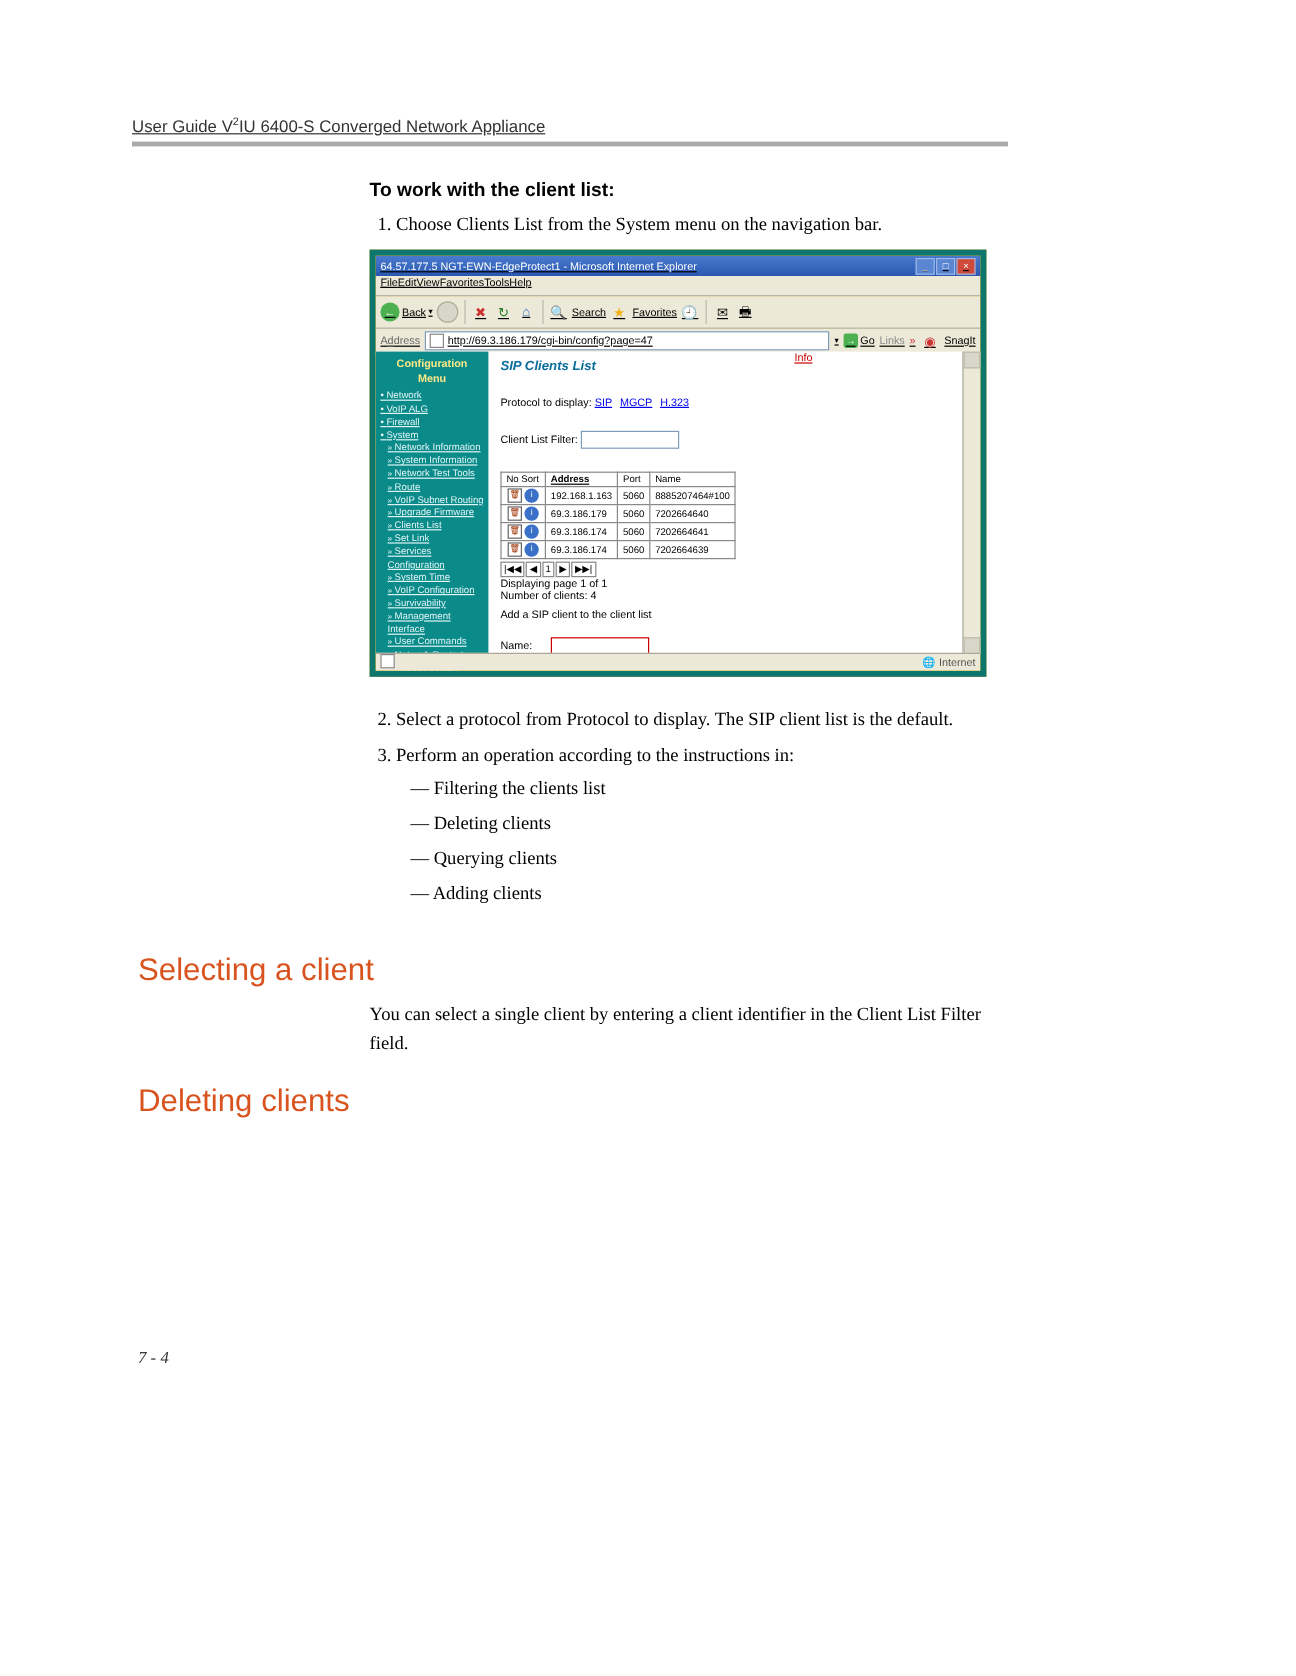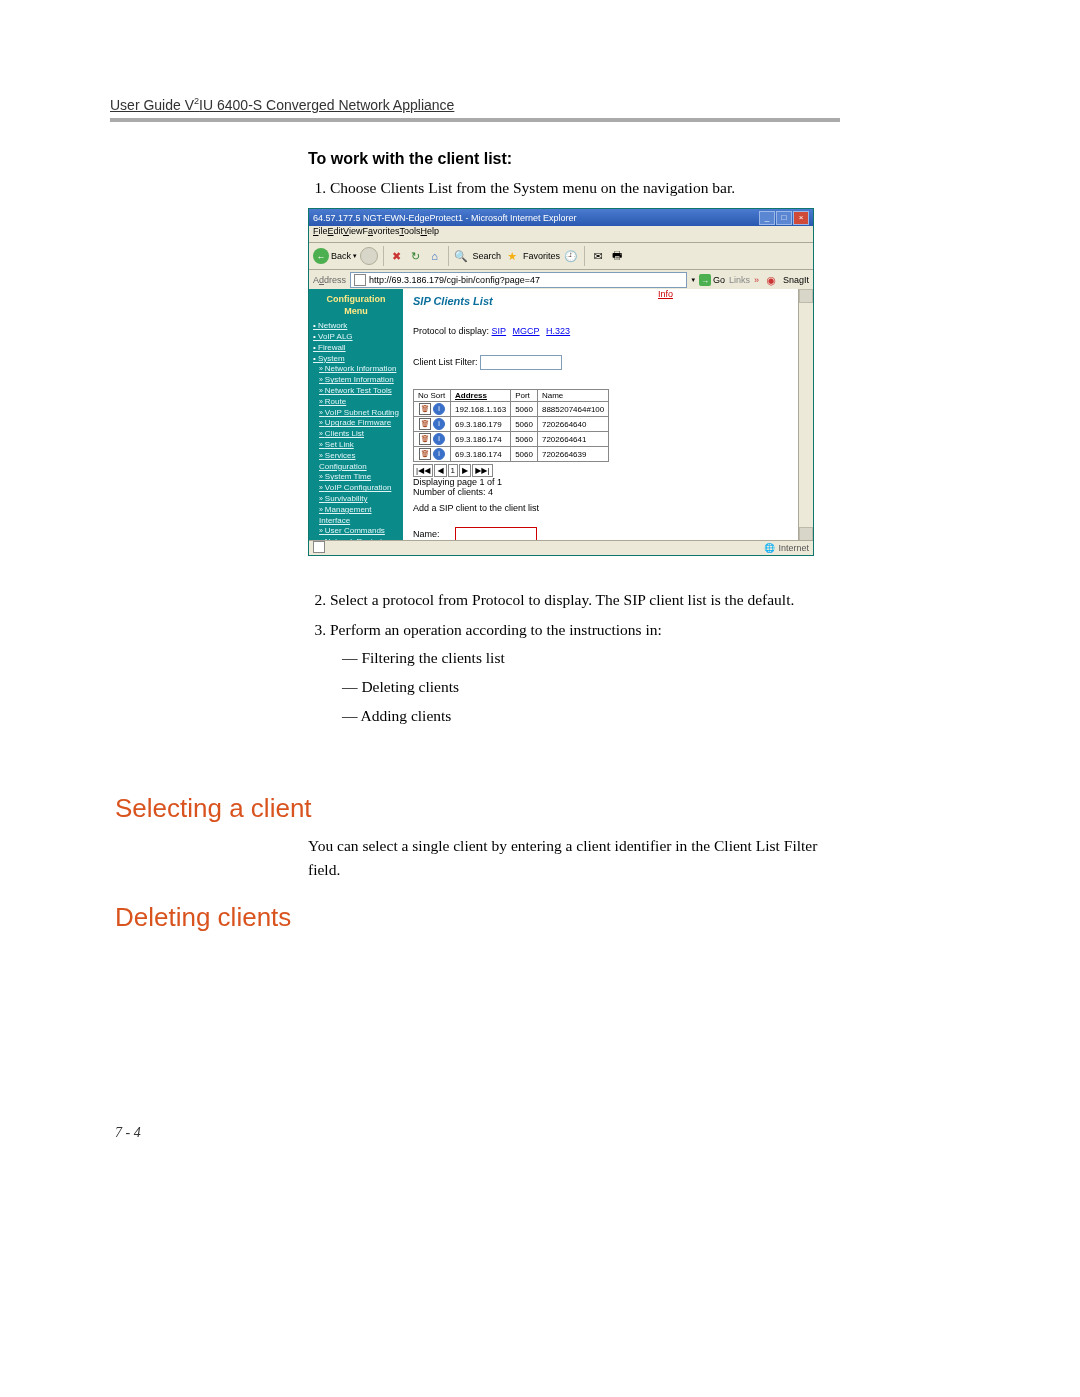--- a/index.html
+++ b/index.html
@@ -7,21 +7,21 @@
   .header-line{position:absolute;left:110px;top:96px;font:14px Arial,Helvetica,sans-serif;color:#333;text-decoration:underline;}
   .header-rule{position:absolute;left:110px;top:118px;width:730px;border-top:4px solid #aaa;}
   .content{position:absolute;left:308px;top:150px;width:530px;}
   .sub-h{font:700 16px Arial,Helvetica,sans-serif;color:#000;margin:0 0 8px;}
   ol.main{margin:0 0 0 22px;padding:0;font:15.5px/1.55 Georgia,serif;color:#000;}
   ol.main li{margin-bottom:6px;}
   ul.dash{list-style:none;margin:4px 0 0 12px;padding:0;}
   ul.dash li::before{content:"— ";}
   ul.dash li{margin-bottom:5px;}
   
-  .shot{width:504px;height:346px;border:1px solid #0f766e;margin:8px 0 18px;font:9px Tahoma,Arial,sans-serif;color:#000;background:#eab308;position:relative;overflow:hidden;}
+  .shot{width:504px;height:346px;border:5px solid #0f766e;margin:8px 0 18px;font:9px Tahoma,Arial,sans-serif;color:#000;background:#eab308;position:relative;overflow:hidden;text-decoration:underline;}
   .titlebar{height:17px;background:linear-gradient(#4a7bd0,#2a58b0);color:#fff;display:flex;align-items:center;padding:0 4px;justify-content:space-between;}
   .titlebar .t{font-size:9px;}
   .wbtns{display:flex;gap:1px;}
   .wbtn{width:14px;height:12px;background:#5a86d2;border:1px solid #9ab8e8;display:flex;align-items:center;justify-content:center;font-size:8px;color:#fff;}
   .wbtn.close{background:#d04a3a;}
   .menubar{height:16px;background:#ece9d8;border-bottom:1px solid #aca899;padding:0 4px;display:flex;font-size:9px;}
   .menubar span u{text-decoration:underline;}
   .toolbar{height:26px;background:#ece9d8;border-bottom:1px solid #aca899;display:flex;align-items:center;padding:0 4px;gap:3px;}
   .tb-back{display:flex;align-items:center;gap:2px;}
   .tb-circle{width:16px;height:16px;border-radius:50%;display:inline-flex;align-items:center;justify-content:center;color:#fff;font-size:9px;}
@@ -248,20 +248,21 @@
   </div>
 
   <div class="after-shot">
     <ol class="main" start="2">
       <li>Select a protocol from Protocol to display. The SIP client list is the default.</li>
       <li>
         <span>Perform an operation according to the instructions in:</span>
         <ul class="dash">
           <li>Filtering the clients list</li>
           <li>Deleting clients</li>
+          <li>Querying clients</li>
           <li>Adding clients</li>
         </ul>
       </li>
     </ol>
   </div>
 
   <div class="side-heading selecting">Selecting a client</div>
   <div class="select-body">You can select a single client by entering a client identifier in the Client List Filter field.</div>
 
   <div class="side-heading deleting">Deleting clients</div>

